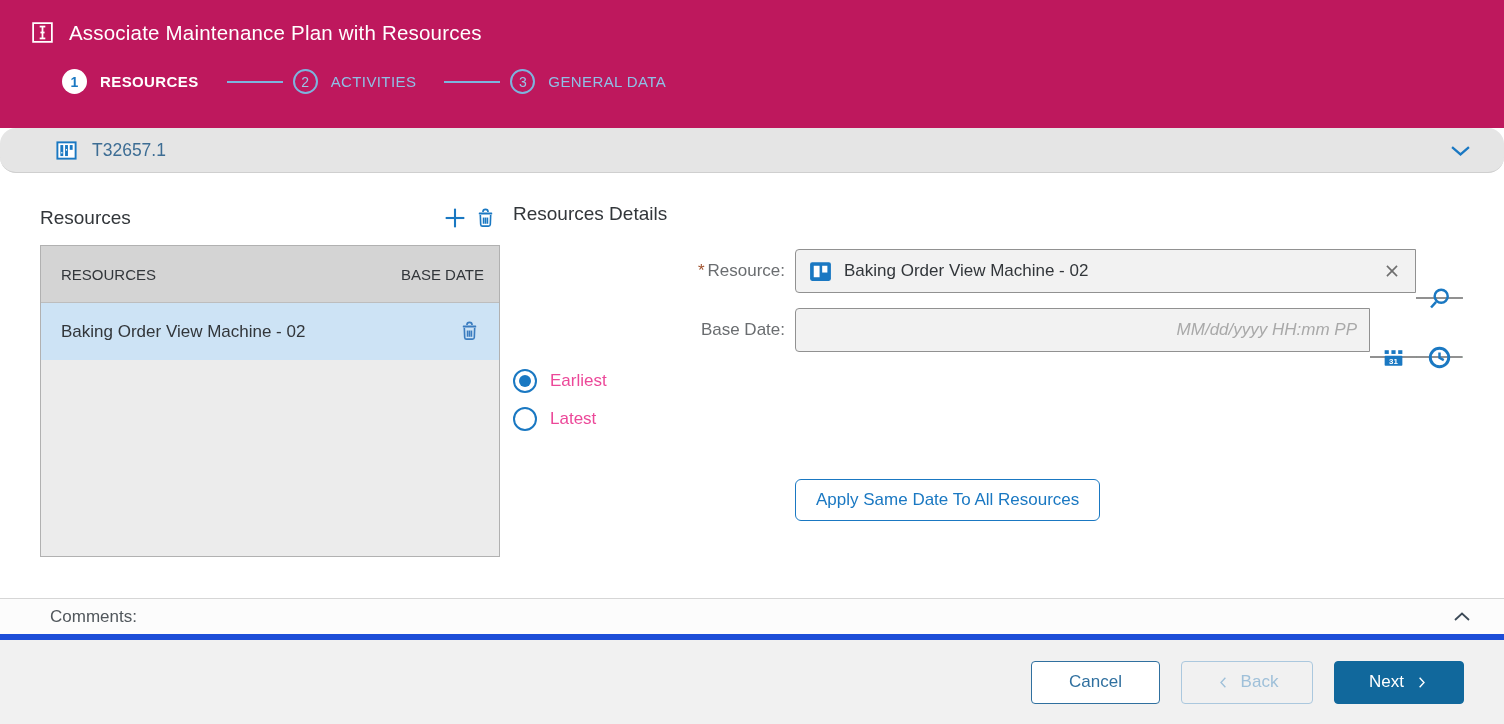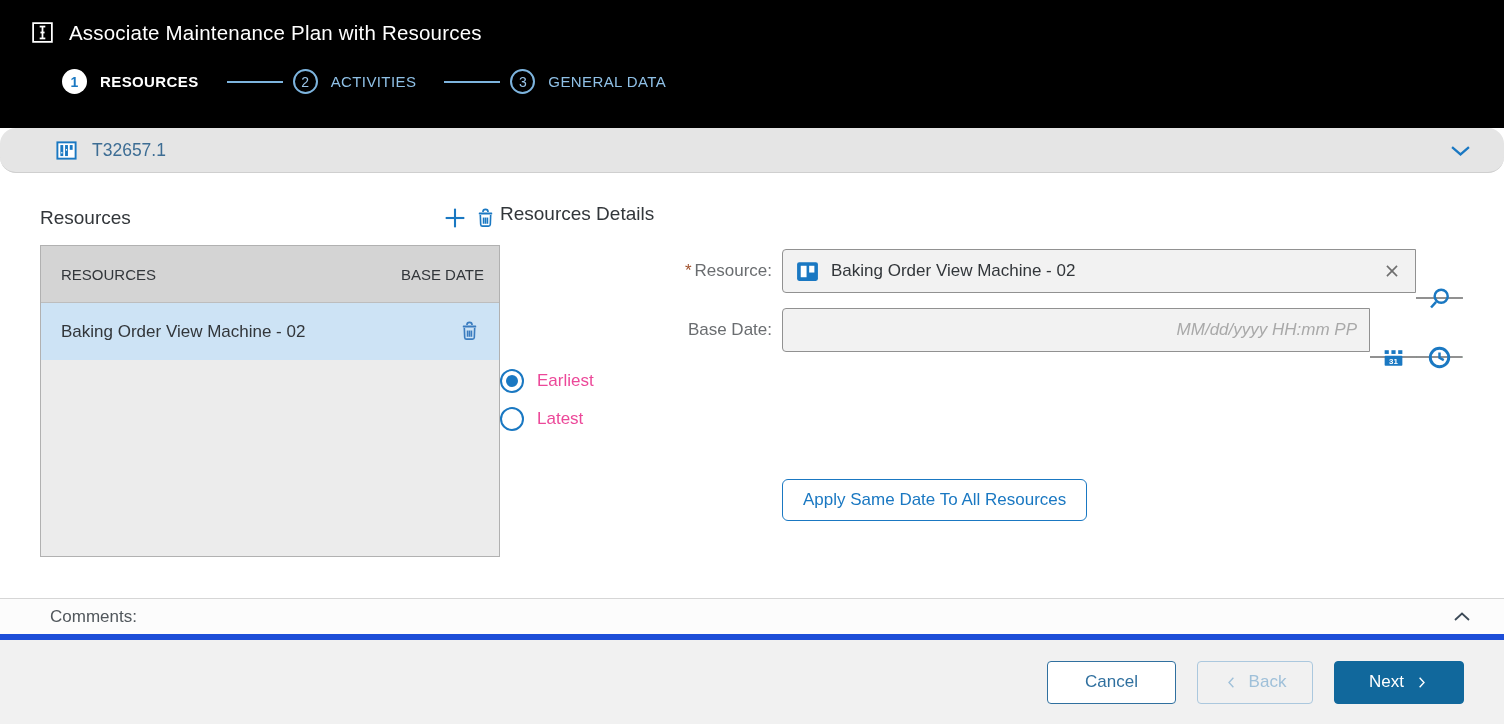--- a/index.html
+++ b/index.html
@@ -1,21 +1,21 @@
 <!DOCTYPE html>
 <html><head>
 <meta charset="utf-8">
 <style>
   * { margin:0; padding:0; box-sizing:border-box; }
   html,body { width:1504px; height:724px; }
   body { font-family:"Liberation Sans","DejaVu Sans",sans-serif; background:#fff; color:#32363a; }
   .app { width:1504px; height:724px; display:flex; flex-direction:column; overflow:hidden; }
 
   
-  .app-header { background:#000000; height:128px; flex:0 0 auto; }
+  .app-header { background:#be185d; height:128px; flex:0 0 auto; }
   .title-row { display:flex; align-items:center; gap:14px; padding:20px 0 0 30px; }
   .title-row .hdr-icon { width:25px; height:25px; display:inline-flex; }
   .page-title { color:#fff; font-size:20.5px; font-weight:400; letter-spacing:.2px; }
   .stepper { display:flex; align-items:center; margin:24px 0 0 62px; }
   .step { display:flex; align-items:center; gap:13px; }
   .step-circle { width:25px; height:25px; border-radius:50%; display:flex; align-items:center; justify-content:center; font-size:14px; }
   .step.active .step-circle { background:#fff; color:#1a78c2; font-weight:700; }
   .step.inactive .step-circle { border:2px solid #7db4de; color:#9ac4e8; font-weight:400; }
   .step-label { font-size:15px; letter-spacing:.4px; }
   .step.active .step-label { color:#fff; font-weight:700; }
@@ -34,21 +34,21 @@
   .res-head { display:flex; align-items:center; height:38px; margin-bottom:8px; }
   .section-title { font-size:19px; color:#32363a; }
   .res-head .section-title { flex:1; }
   .icon-btn { width:30px; height:30px; display:inline-flex; align-items:center; justify-content:center; cursor:pointer; background:none; border:none; }
   .res-panel { border:1px solid #b1b1b1; height:312px; background:#ececec; display:flex; flex-direction:column; }
   .res-table-header { height:57px; background:#d4d4d4; display:flex; align-items:center; padding:0 15px 0 20px; font-size:15px; color:#32363a; border-bottom:1px solid #bdbdbd; flex:0 0 auto; }
   .res-table-header .col-left { flex:1; }
   .res-row { height:57px; background:#cde3f5; display:flex; align-items:center; padding:0 15px 0 20px; font-size:17px; color:#32363a; flex:0 0 auto; cursor:pointer; }
   .res-row .row-name { flex:1; }
 
-  .details-col { flex:1; display:flex; flex-direction:column; }
+  .details-col { flex:1; padding-left:13px; display:flex; flex-direction:column; }
   .details-col .section-title { margin:4px 0 24px 0; }
   .form-row { display:flex; align-items:center; margin-bottom:15px; }
   .form-label { width:282px; flex:0 0 auto; text-align:right; padding-right:10px; font-size:17px; color:#6a6d70; }
   .req-star { color:#a0522d; font-size:17px; margin-right:3px; }
   .field-group { display:flex; flex:1; height:44px; }
   .text-field { flex:1; background:#f2f2f2; border:1px solid #919191; border-radius:4px 0 0 4px; display:flex; align-items:center; padding:0 12px; gap:11px; min-width:0; }
   .text-field .value { font-size:17px; color:#32363a; flex:1; white-space:nowrap; overflow:hidden; }
   .clear-x { width:22px; height:22px; display:inline-flex; cursor:pointer; flex:0 0 auto; }
   .field-btn { width:47px; flex:0 0 auto; background:#22c55e; border:1px solid #919191; border-left:none; display:flex; align-items:center; justify-content:center; cursor:pointer;margin-top:48px; }
   .field-btn.rounded-r { border-radius:0 4px 4px 0; }
@@ -68,21 +68,21 @@
 
   
   .comments-bar { flex:0 0 auto; height:42px; background:#fcfcfc; border-top:1px solid #d6d6d6; border-bottom:6px solid #1d4ed8; display:flex; align-items:center; padding:0 30px 0 50px; }
   .comments-label { font-size:17px; color:#51575c; }
   .comments-bar .chev { margin-left:auto; width:24px; height:24px; display:inline-flex; cursor:pointer; }
 
   
   .footer { flex:1 0 auto; background:#f1f1f1; display:flex; align-items:center; justify-content:flex-end; gap:21px; padding-right:40px; }
   .btn { height:43px; border-radius:4px; font-size:17px; font-family:inherit; display:inline-flex; align-items:center; justify-content:center; gap:10px; cursor:pointer; }
   .btn-cancel { width:129px; background:#fff; border:1px solid #30709f; color:#30709f; }
-  .btn-back { width:116px; background:transparent; border:1px solid #abc8de; color:#9fc0d9; cursor:default; }
+  .btn-back { width:132px; background:transparent; border:1px solid #abc8de; color:#9fc0d9; cursor:default; }
   .btn-next { width:130px; background:#11689c; border:1px solid #11689c; color:#fff; }
 </style>
 </head>
 <body>
 
 <div class="app">
 
   <div class="app-header">
     <div class="title-row">
       <span class="hdr-icon">

